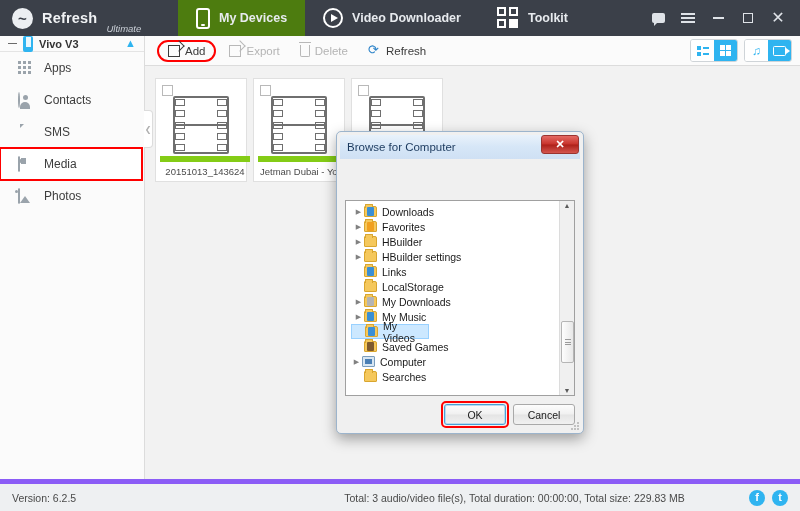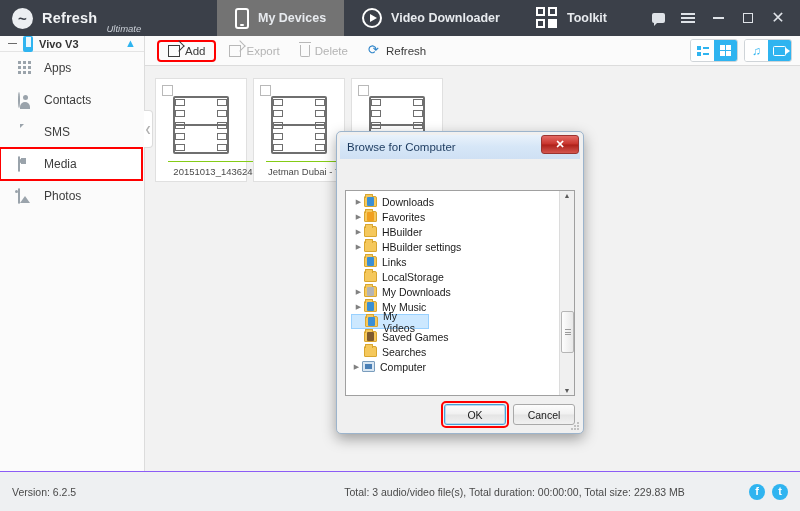--- a/index.html
+++ b/index.html
@@ -44,21 +44,21 @@
   }
   .nav {
     display: flex; align-items: stretch; flex: 1;
   }
   .nav-tab {
     display: flex; align-items: center; gap: 9px;
     padding: 0 18px;
     color: #e7eaee; font-size: 12.5px; font-weight: bold;
     cursor: pointer;
   }
-  .nav-tab.active { background: #737373; margin-left: 39px; }
+  .nav-tab.active { background: #4d7c0f; }
   .nav-tab .lbl { white-space: nowrap; }
   .ico-phone {
     width: 14px; height: 21px; border: 2px solid #ffffff;
     border-radius: 3px; position: relative;
   }
   .ico-phone:after {
     content:""; position:absolute; left:3px; bottom:1px;
     width:4px; height:1.5px; background:#fff; border-radius:1px;
   }
   .ico-play {
@@ -115,21 +115,21 @@
     position: absolute; left: 145px; top: 36px;
     width: 655px; height: 30px;
     background: #fbfbfb;
     border-bottom: 1px solid #dcdcdc;
     display: flex; align-items: center;
   }
   .tb-group { display: flex; align-items: center; padding-left: 10px; gap: 2px; }
   .tb-btn {
     display: flex; align-items: center; gap: 5px;
     padding: 3px 9px; font-size: 11.5px; color: #3b3b3b;
-    cursor: pointer; border-radius: 2px;
+    cursor: pointer; border-radius: 9px;
   }
   .tb-btn.disabled { color: #b4b4b4; cursor: default; }
   .tb-btn.highlight {
     outline: 2px solid #ff0000; outline-offset: 0px;
     margin: 0 4px;
   }
   .ico-add, .ico-export {
     width: 12px; height: 12px; border: 1.4px solid #3b3b3b;
     position: relative; border-top-right-radius: 0;
   }
@@ -314,32 +314,32 @@
   .perf {
     width: 10px; height: 100%;
     display: flex; flex-direction: column; justify-content: space-between;
     padding: 1px 0;
   }
   .perf i {
     display: block; height: 7px; border: 1.5px solid #6f6f6f;
     margin: 0; background: #fff;
   }
   .thumb-label {
-    position: absolute; bottom: 0; left: 12px; width: 100%;
+    position: absolute; bottom: 0; left: 4px; width: 100%;
     text-align: center; font-size: 9.5px; color: #4a4a4a;
-    border-top: 1px solid #84cc16; padding: 4px 2px;
+    border-top: 6px solid #84cc16; padding: 4px 2px;
     white-space: nowrap; overflow: hidden;
   }
 
   
   .statusbar {
     position: absolute; left: 0; bottom: 0;
-    width: 800px; height: 40px;
+    width: 800px; height: 32px;
     background: #eef0f2;
-    border-top: 1px solid #8b5cf6;
+    border-top: 5px solid #8b5cf6;
     display: flex; align-items: center;
   }
   .sb-version { font-size: 10.5px; color: #4a4a4a; padding-left: 12px; width: 280px; }
   .sb-total { font-size: 10.5px; color: #4a4a4a; flex: 1; text-align: center; }
   .sb-social { display: flex; gap: 7px; padding-right: 12px; }
   .soc {
     width: 16px; height: 16px; border-radius: 50%; background: #2fb4f0;
     color: #ffffff; font-size: 11px; font-weight: bold;
     display: flex; align-items: center; justify-content: center;
     cursor: pointer; line-height: 1;
@@ -381,21 +381,21 @@
     height: 271px;
     display: flex; flex-direction: column;
   }
   .dlg-label-area {
     height: 22px; background: #f0f0f0;
   }
   .tree-wrap {
     flex: 1;
     background: #ffffff;
     border: 1px solid #a0a0a0;
-    margin-top: 4px;
+    margin-top: 14px;
     display: flex;
     overflow: hidden;
     position: relative;
   }
   .tree {
     flex: 1; padding: 3px 0 0 5px; overflow: hidden;
   }
   .tree-row {
     display: flex; align-items: center; height: 15px;
     font-size: 10.5px; color: #1a1a1a; cursor: pointer;
@@ -798,30 +798,30 @@
           </div>
 
           <div class="tree-row">
             <span class="tw-arrow"></span>
             <span class="folder">
                 <i class="badge dark"></i>
               </span>
             <span>Saved Games</span>
           </div>
 
-          <div class="tree-row">
-            <span class="tw-arrow"></span>
-            <span class="folder"></span>
-            <span>Searches</span>
-          </div>
-
           <div class="tree-row" style="padding-left:0">
             <span class="tw-arrow">▶</span>
             <span class="pc-icon"></span>
             <span>Computer</span>
+          </div>
+
+          <div class="tree-row">
+            <span class="tw-arrow"></span>
+            <span class="folder"></span>
+            <span>Searches</span>
           </div>
 
         </div>
 
         <div class="vscroll">
           <span class="vs-arrow">▲</span>
           <span class="vs-thumb">
             <span class="vs-grip">
                 <i></i>
                 <i></i>

